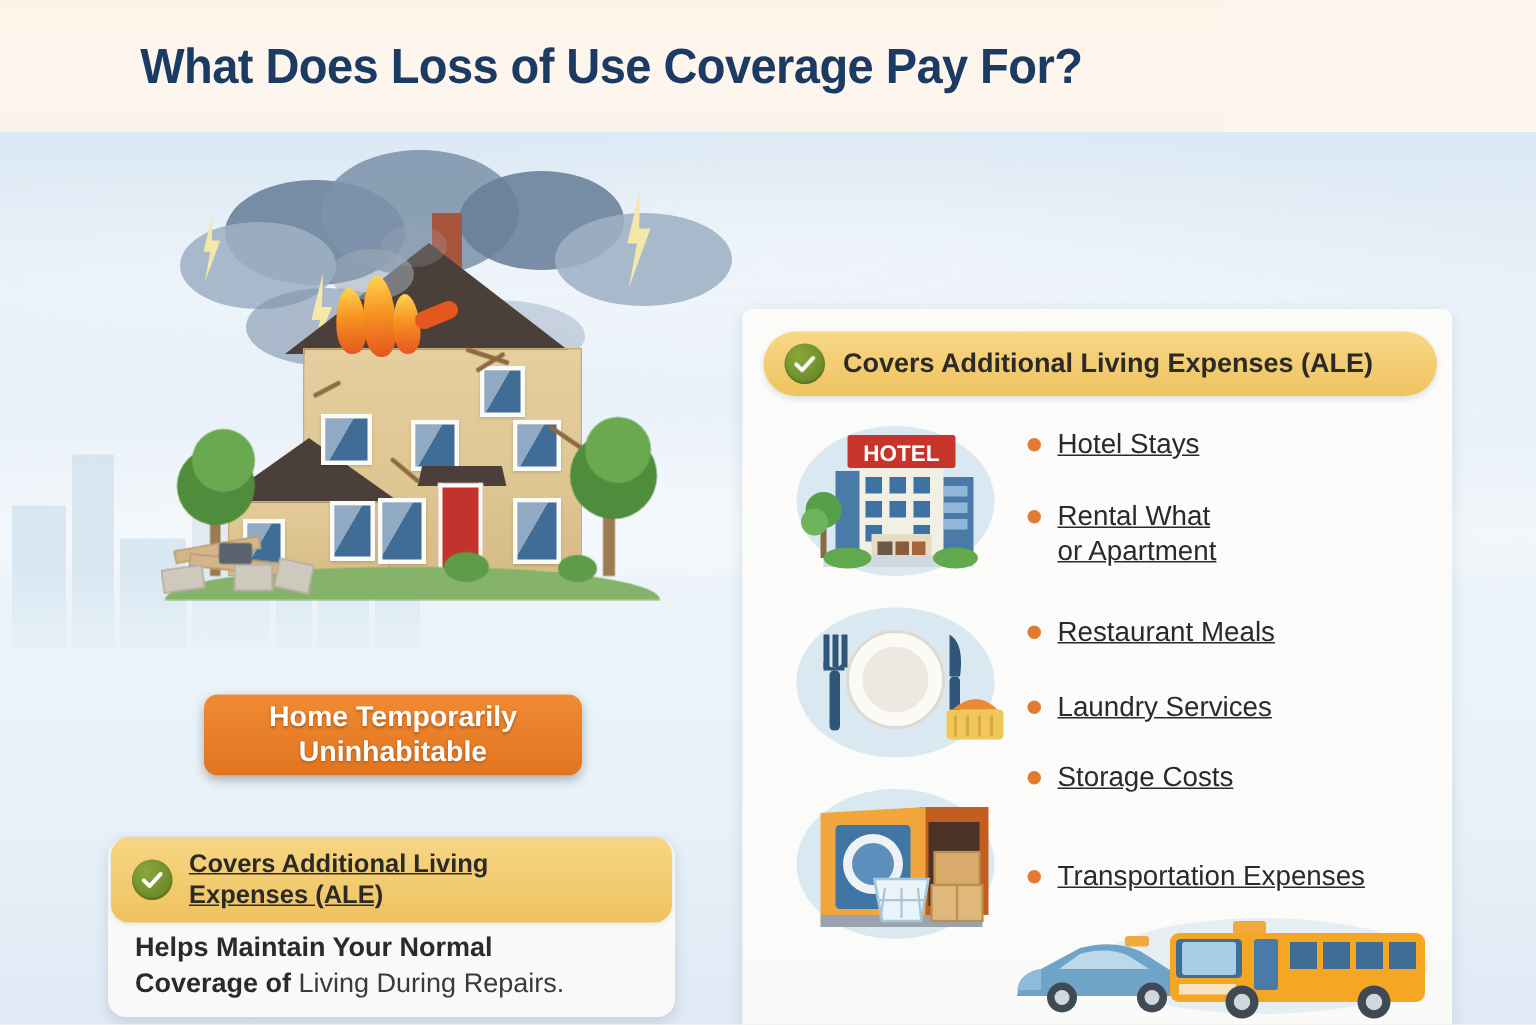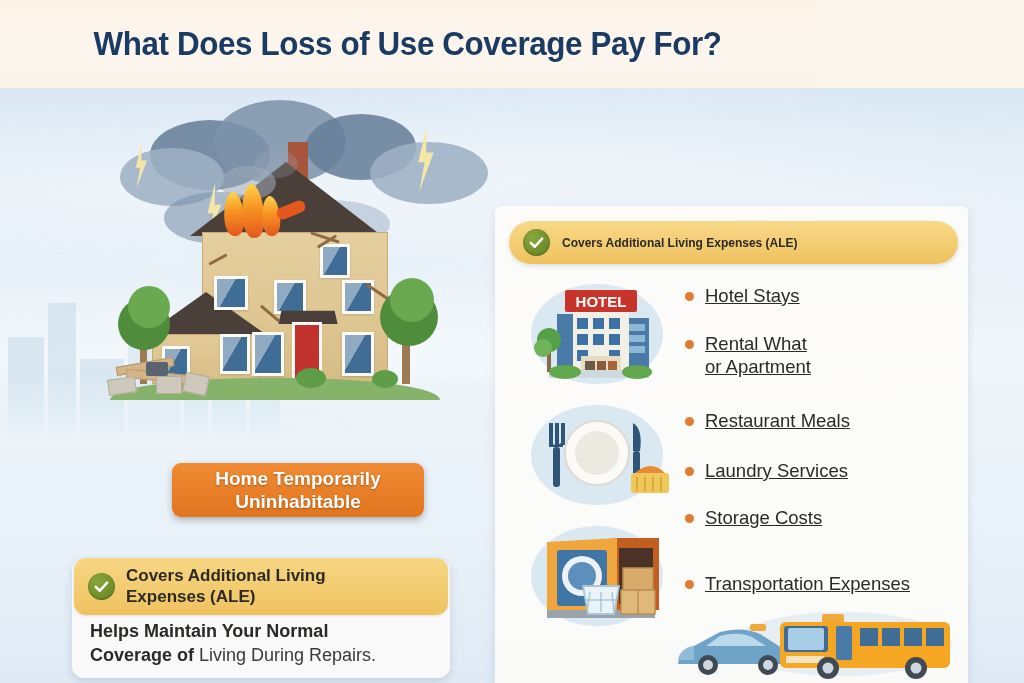--- a/index.html
+++ b/index.html
@@ -110,57 +110,56 @@
   .bush { position:absolute; border-radius:50%; background:#5f9c47; }
 
   
   #uninhabitable-badge {
     position:absolute; left:136px; top:375px; width:252px; height:54px;
     background:linear-gradient(180deg,#ef8b33 0%,#e2751f 100%);
     border-radius:9px; box-shadow:0 3px 7px rgba(0,0,0,.28);
     display:flex; flex-direction:column; align-items:center; justify-content:center;
     color:#fff; font-weight:bold; font-size:19px; line-height:1.22;
     text-shadow:0 1px 2px rgba(120,55,10,.55);
-    margin-left:36px;
   }
 
   
   #left-card {
     position:absolute; left:72px; top:471px; width:378px; height:119px;
     background:rgba(250,250,248,.93); border-radius:12px;
     box-shadow:0 3px 9px rgba(40,70,100,.16);
   }
   #left-card-banner {
     position:absolute; left:2px; top:-1px; width:374px; height:57px;
     background:linear-gradient(180deg,#f7d684 0%,#efc25f 100%);
     border-radius:12px; display:flex; align-items:center; gap:11px;
     padding:0 14px; box-shadow:0 1px 3px rgba(0,0,0,.1);
   }
-  #left-card-banner .ct { font-size:17px; font-weight:bold; color:#2c2a26; line-height:1.2; }
+  #left-card-banner .ct { font-size:17px; font-weight:bold; color:#2c2a26; line-height:1.2;text-decoration:underline; }
   #left-card-body {
     position:absolute; left:0; top:61px; width:378px; padding:0 18px;
     font-size:18px; line-height:1.32; color:#2b2a28;
   }
   #left-card-body .b { font-weight:bold; }
   #left-card-body .n { font-weight:normal; color:#3b3a37; }
 
   
   #right-panel {
     position:absolute; left:495px; top:118px; width:473px; height:484px;
     background:rgba(253,252,250,.90); border-radius:6px;
     box-shadow:0 3px 10px rgba(40,70,100,.13);
     overflow:hidden;
   }
   #ale-banner {
     position:absolute; left:14px; top:15px; width:449px; height:43px;
     background:linear-gradient(180deg,#f8d888 0%,#efc25f 100%);
     border-radius:22px; display:flex; align-items:center; gap:12px;
     padding:0 14px; box-shadow:0 2px 4px rgba(0,0,0,.12);
   }
-  #ale-banner .ct { font-size:12px; font-weight:bold; color:#2c2a26; white-space:nowrap; }
+  #ale-banner .ct { font-size:18px; font-weight:bold; color:#2c2a26; white-space:nowrap; }
 
   .check-badge {
     width:27px; height:27px; border-radius:50%;
     background:radial-gradient(circle at 35% 30%,#89a73b 0%,#6d8c29 70%,#5d7a22 100%);
     flex:0 0 auto; display:flex; align-items:center; justify-content:center;
     box-shadow:inset 0 -1px 2px rgba(0,0,0,.25);
   }
   .check-badge svg { display:block; }
 
   

